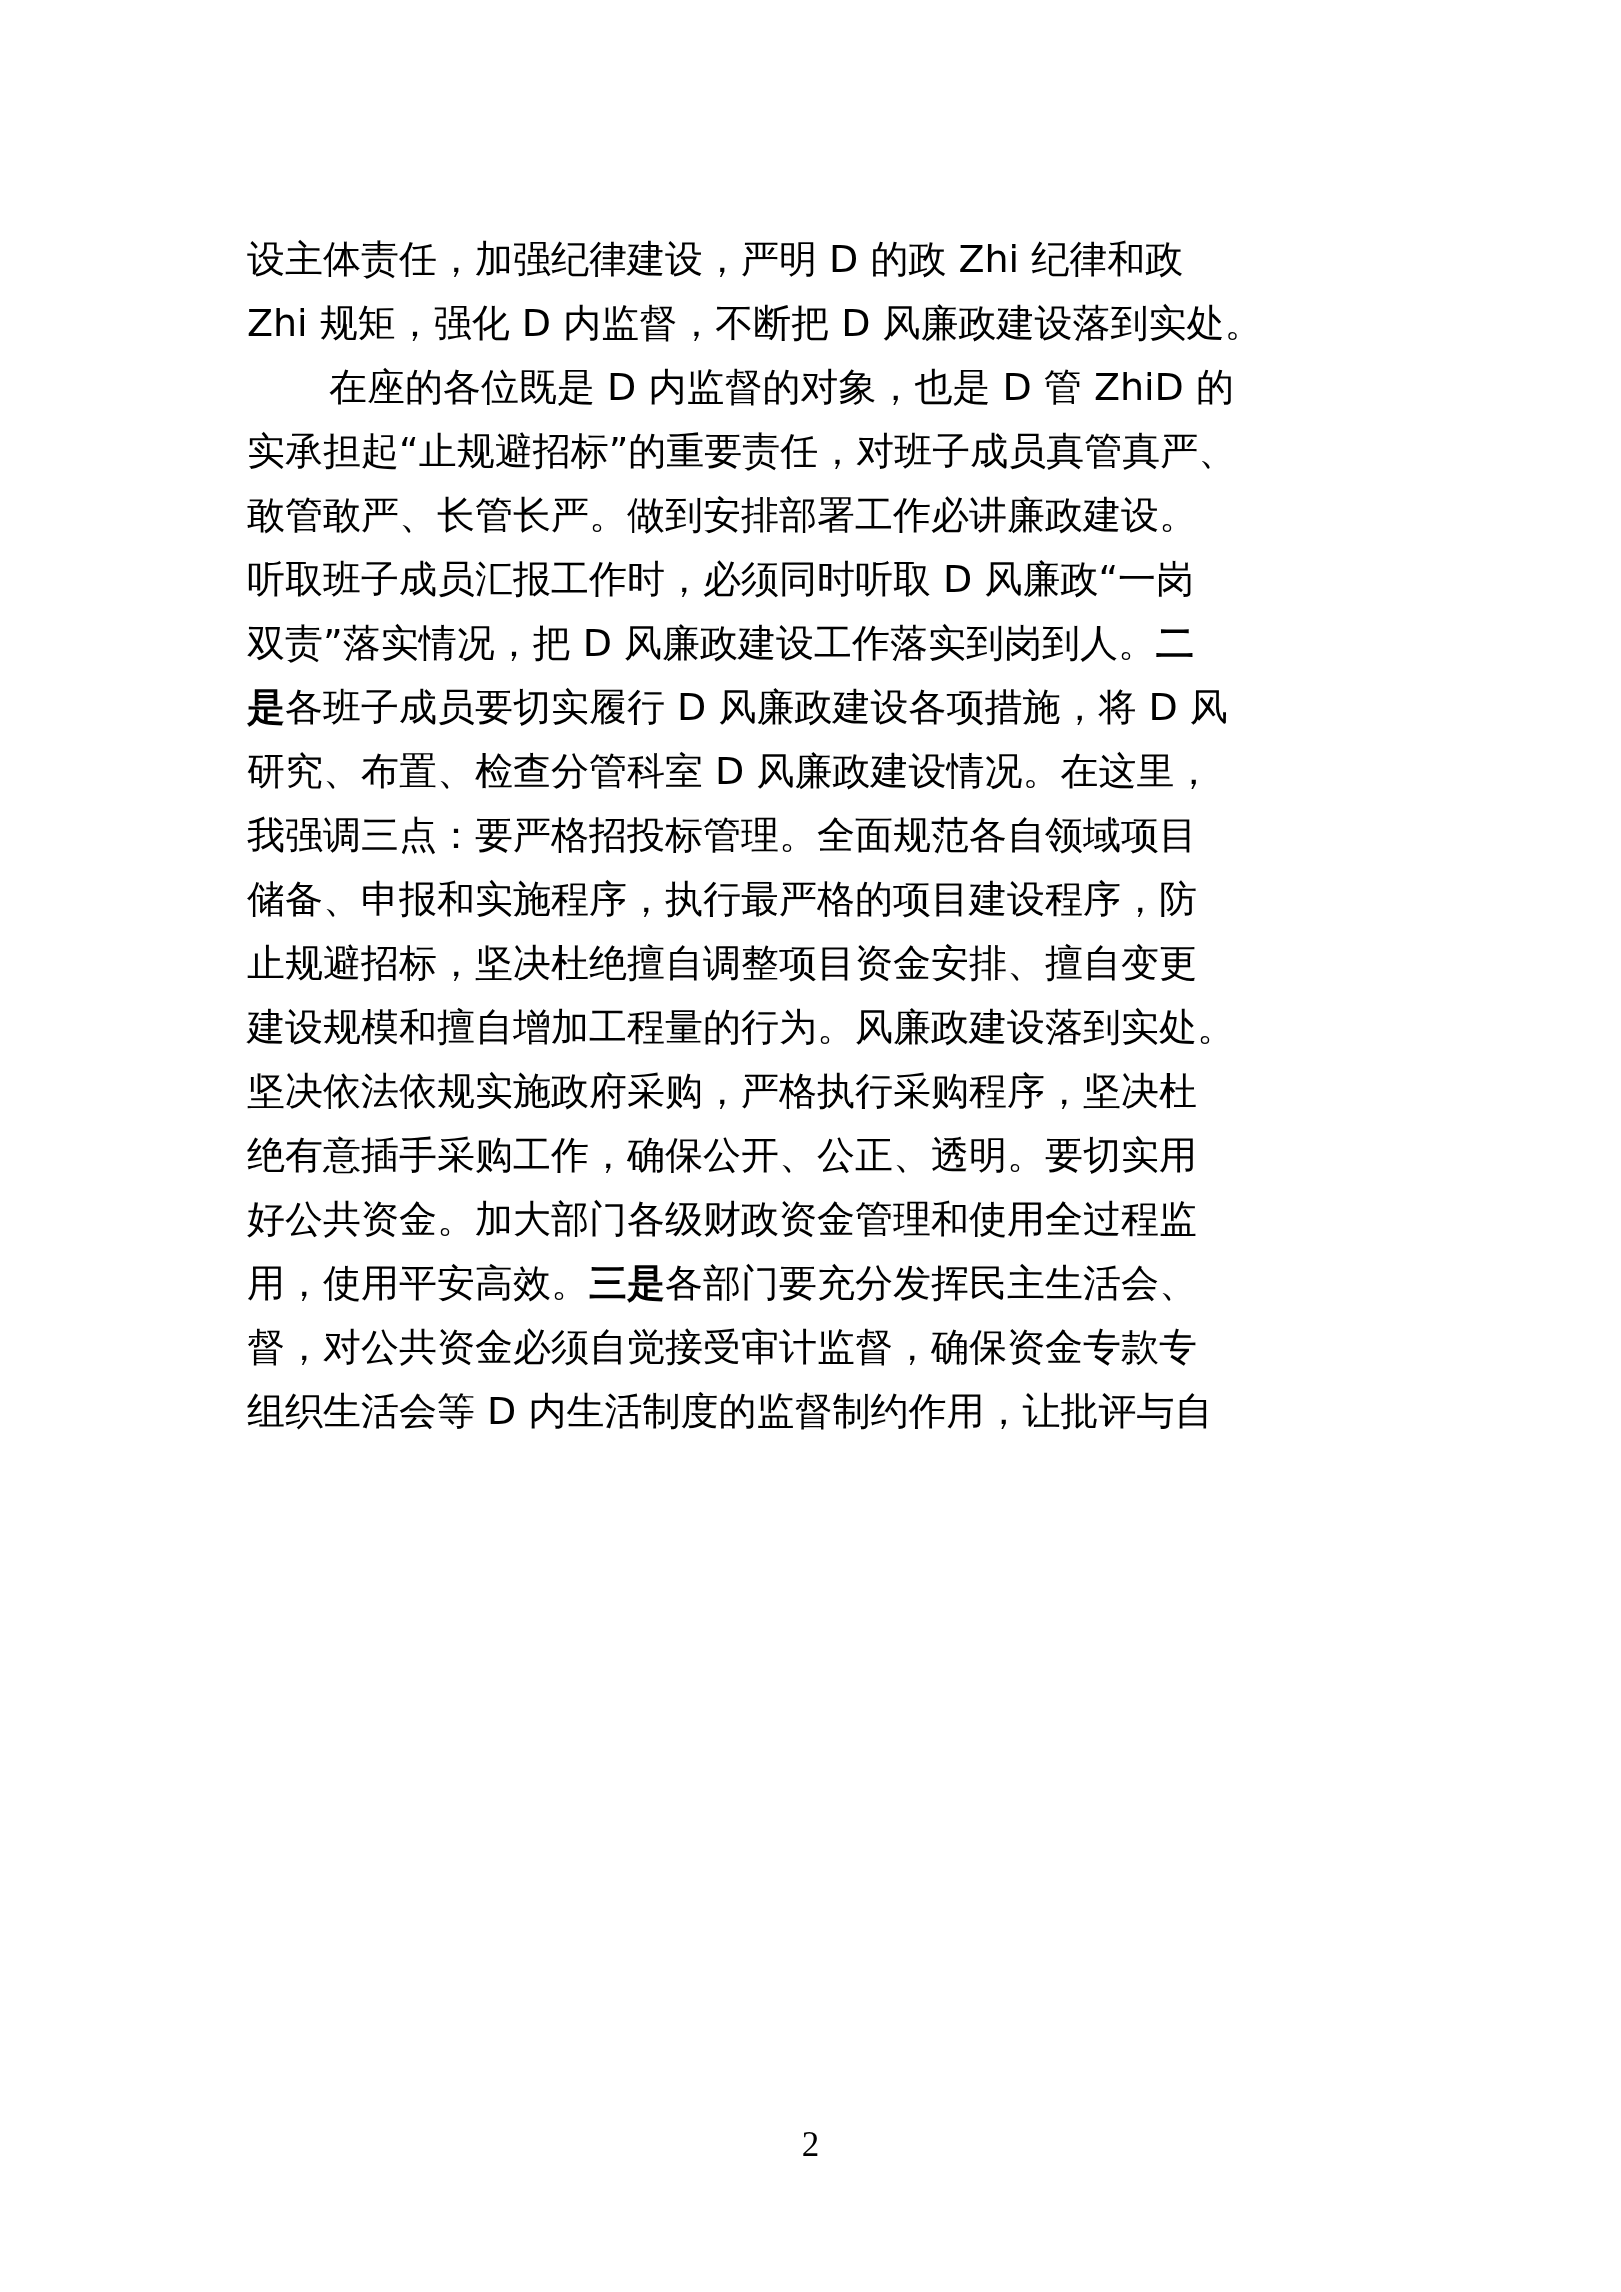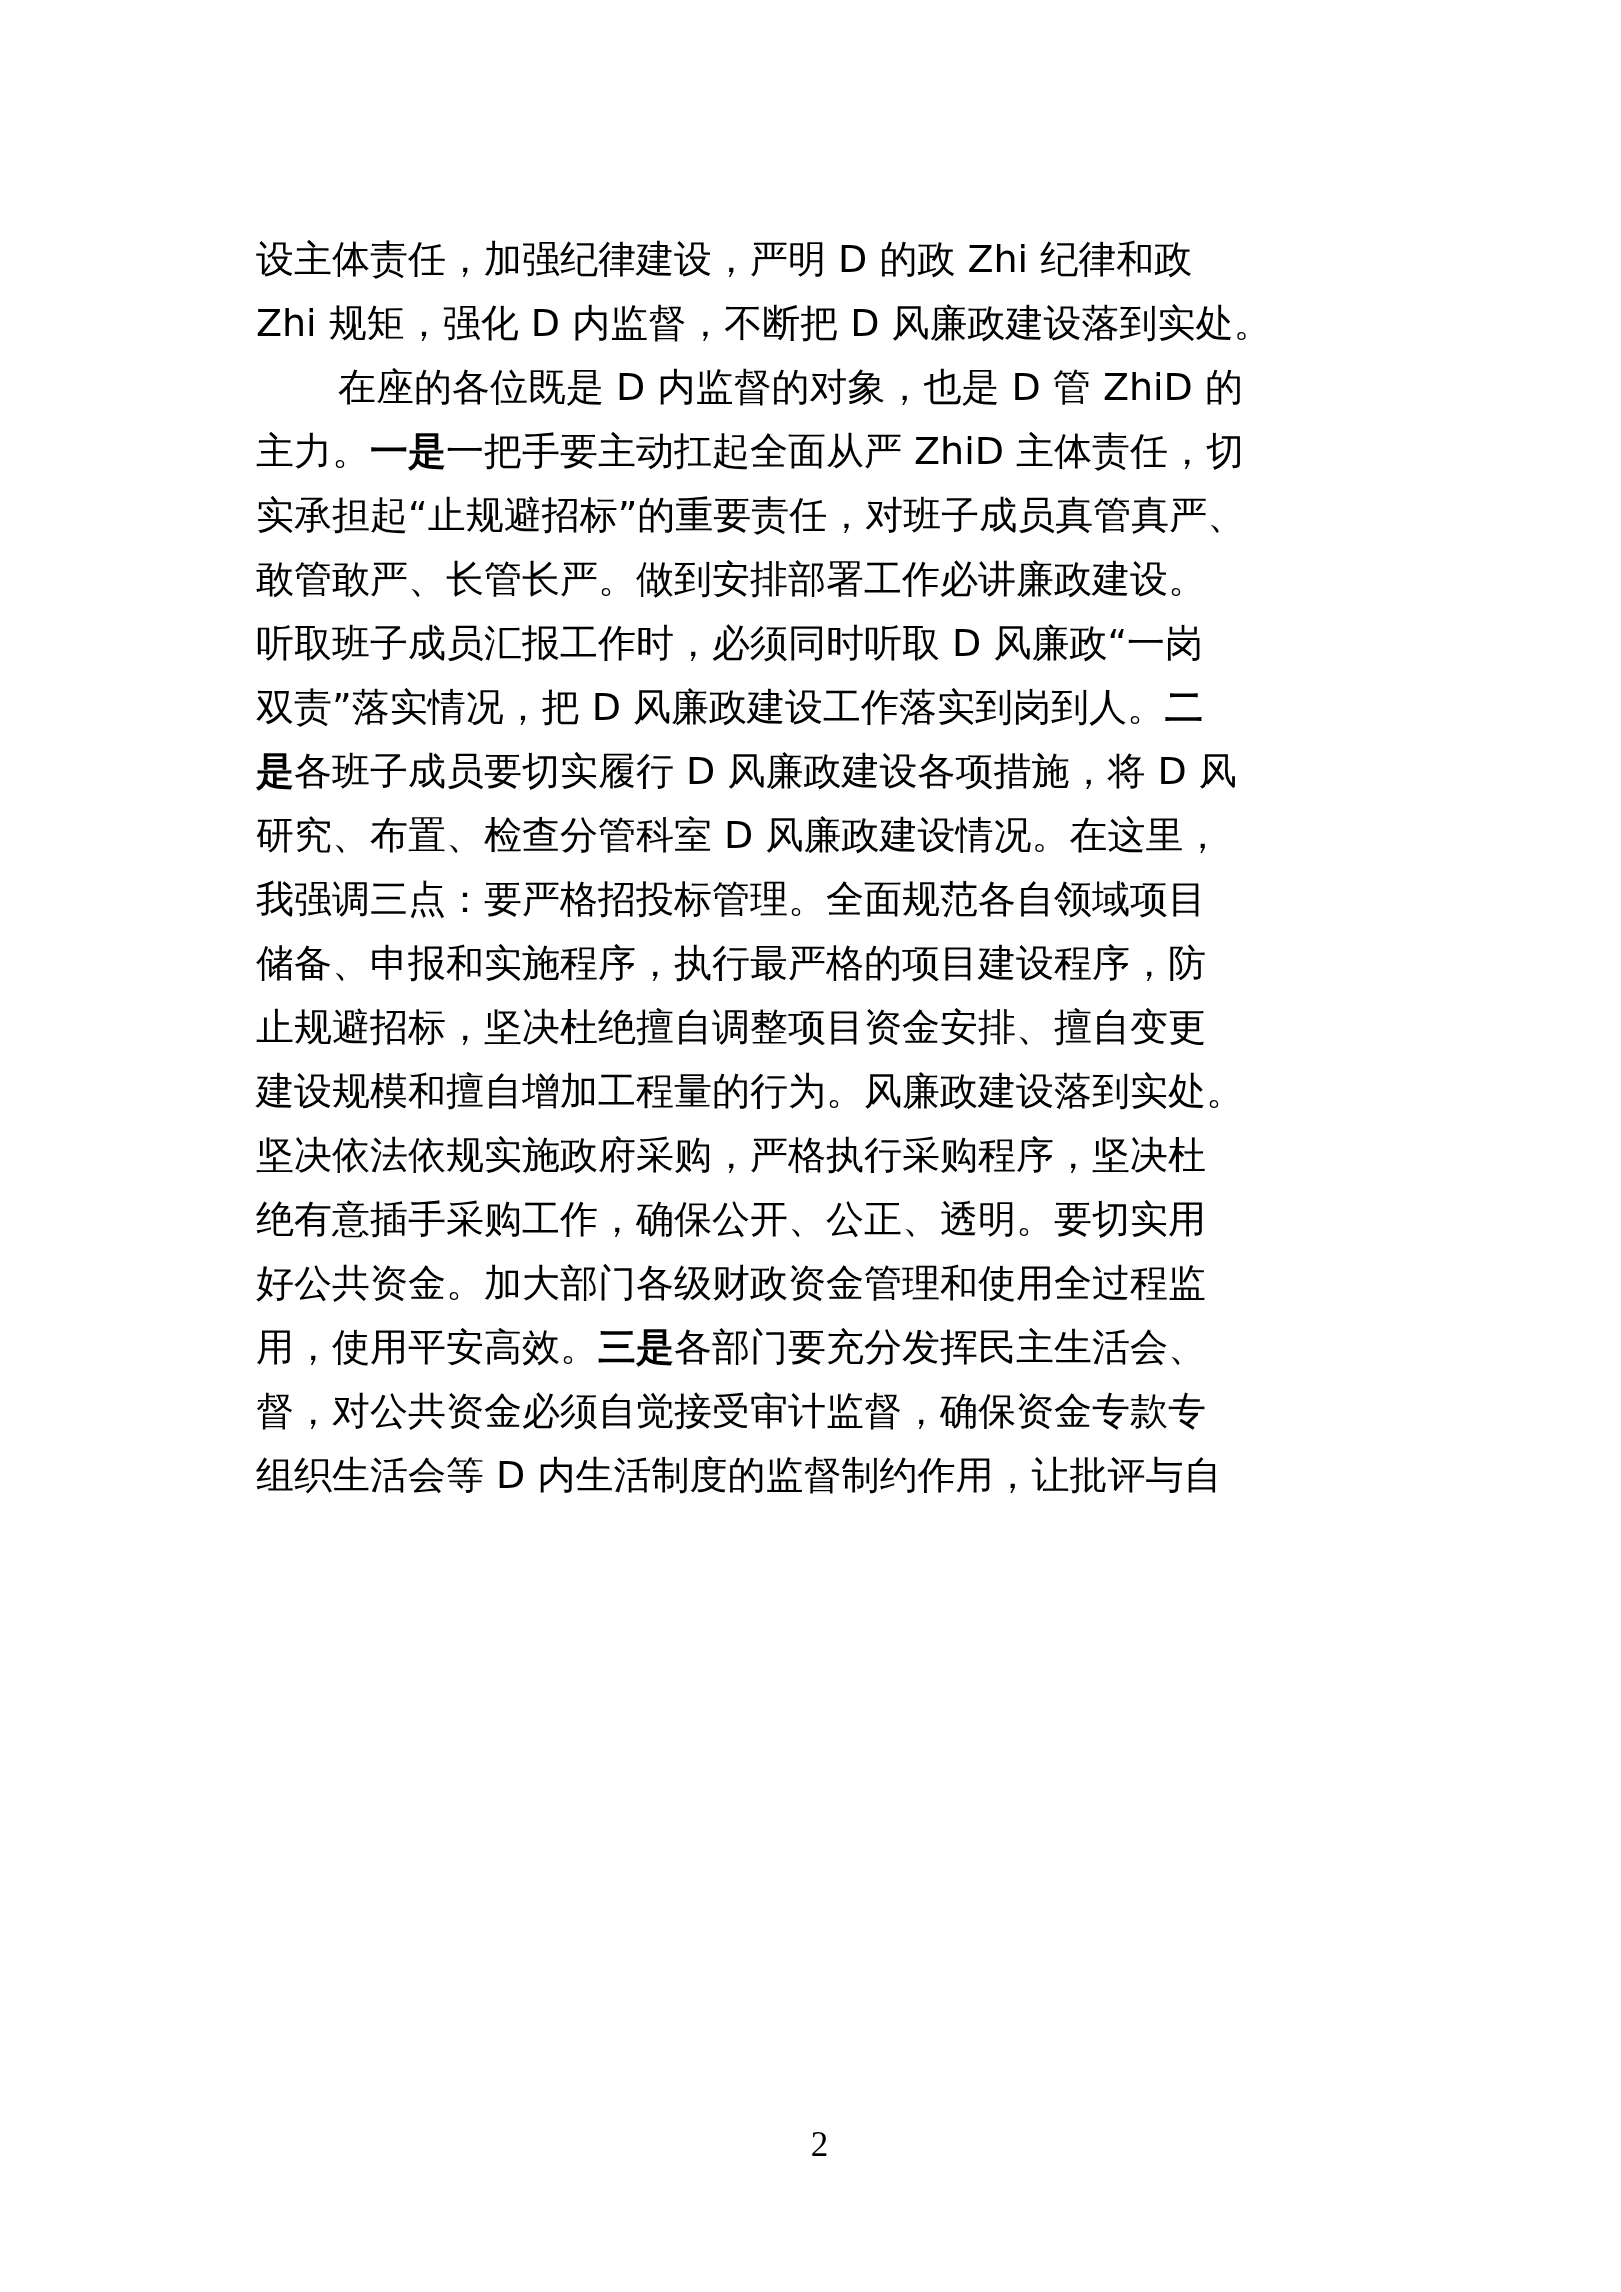--- a/index.html
+++ b/index.html
@@ -10,21 +10,21 @@
     body {
       width: 1621px;
       height: 2293px;
       position: relative;
       overflow: hidden;
       font-family: "DejaVu Sans", "Liberation Sans", sans-serif;
       color: #000000;
     }
     .page {
       position: absolute;
-      left: 9px;
+      left: 0;
       top: 0;
       width: 1302px;
       height: 2293px;
       background: #ffffff;
     }
     .body-text {
       position: absolute;
       left: 247px;
       top: 227px;
       width: 1137px;
@@ -59,23 +59,20 @@
 <div class="page">
   <div class="body-text">
     <div class="line">
       <span>设主体责任，加强纪律建设，严明 D 的政 Zhi 纪律和政</span>
     </div>
     <div class="line">
       <span>Zhi 规矩，强化 D 内监督，不断把 D 风廉政建设落到实处。</span>
     </div>
     <div class="line indent">
       <span>在座的各位既是 D 内监督的对象，也是 D 管 ZhiD 的</span>
-    </div>
-    <div class="line">
-      <span>主力。</span><span class="bold">一是</span><span>一把手要主动扛起全面从严 ZhiD 主体责任，切</span>
     </div>
     <div class="line">
       <span>实承担起“止规避招标”的重要责任，对班子成员真管真严、</span>
     </div>
     <div class="line">
       <span>敢管敢严、长管长严。做到安排部署工作必讲廉政建设。</span>
     </div>
     <div class="line">
       <span>听取班子成员汇报工作时，必须同时听取 D 风廉政“一岗</span>
     </div>

